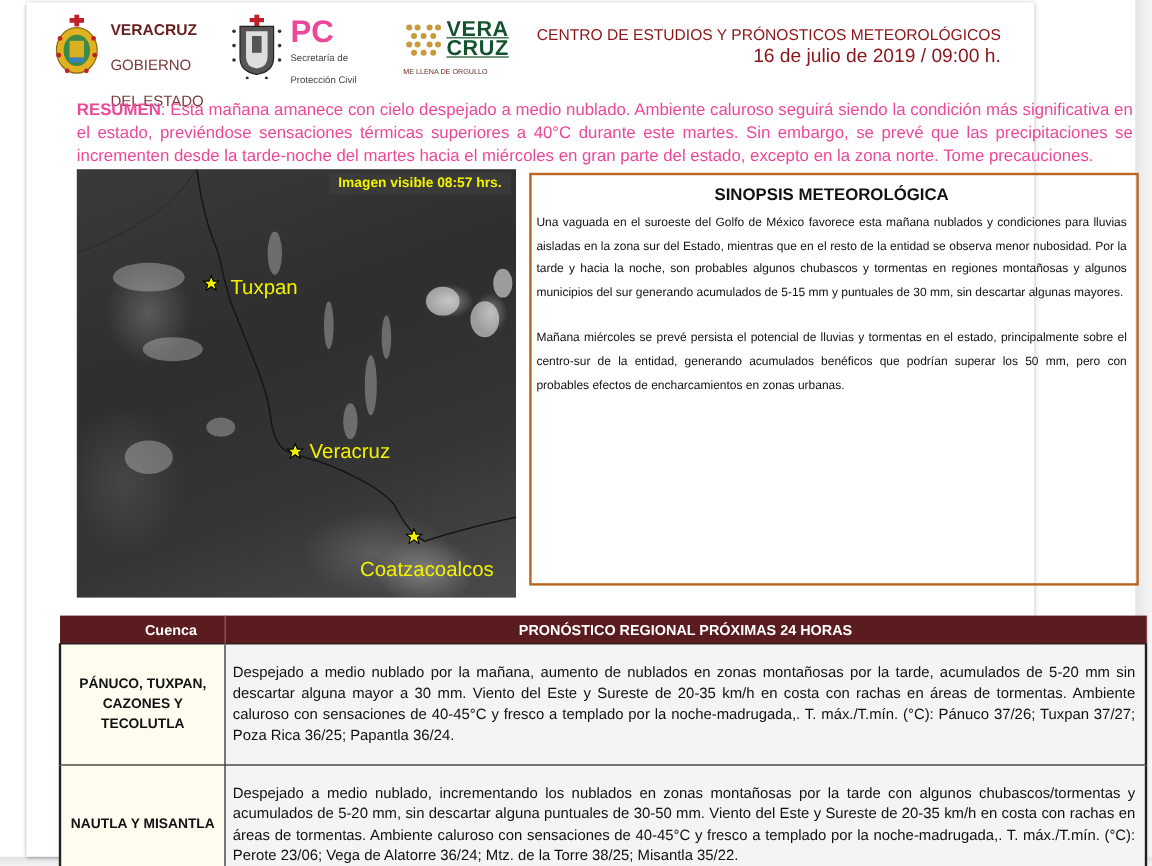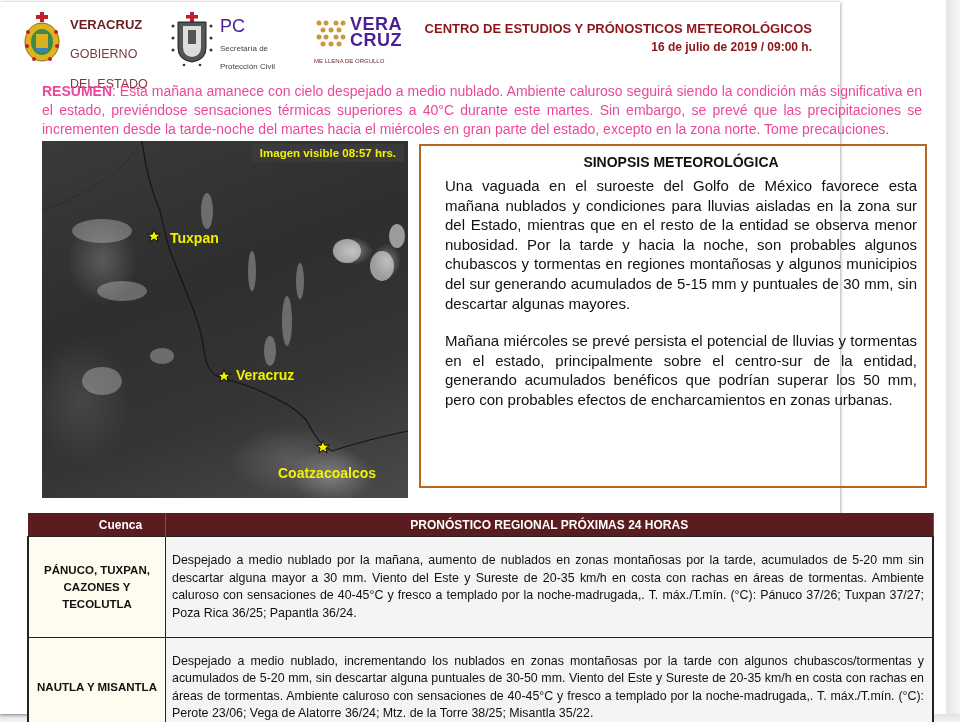--- a/index.html
+++ b/index.html
@@ -3,21 +3,21 @@
 <meta charset="utf-8">
 <style>
   html, body { margin:0; padding:0; }
   body {
     width:960px; height:722px; overflow:hidden;
     background:#ffffff;
     font-family:"Liberation Sans", sans-serif;
     position:relative;
   }
   .page {
-    position:absolute; left:0; top:2px; width:840px; height:712px;
+    position:absolute; left:22px; top:2px; width:840px; height:712px;
     background:#fff;
     box-shadow: 0 1px 3px rgba(0,0,0,0.35), 1px 0 4px rgba(0,0,0,0.12);
   }
   .edge-right {
     position:absolute; left:946px; top:0; width:14px; height:722px;
     background:linear-gradient(to right,#e6e6e6,#f6f6f6);
   }
   .edge-bottom {
     position:absolute; left:0; top:714px; width:960px; height:8px;
     background:linear-gradient(to bottom,#e2e2e2,#f4f4f4);
@@ -25,29 +25,29 @@
 
   
   .logo { position:absolute; top:10px; height:56px; }
   .logo1 { left:22px; width:140px; }
   .logo2 { left:170px; width:130px; }
   .logo3 { left:312px; width:80px; }
   .gov-text { position:absolute; left:48px; top:6px; line-height:13px; font-size:13px; color:#6d2a2a; }
   .gov-text .b { font-weight:bold; color:#6b2020; }
   .gov-text .l { color:#7a3a3a; font-size:12.5px;margin-top:17px; }
   .pc-text { position:absolute; left:50px; top:4px; }
-  .pc-text .pc { font-weight:normal; color:#4c1d95; font-size:18px; line-height:20px; }
+  .pc-text .pc { font-weight:bold; color:#ec4899; font-size:26px; line-height:20px; }
   .pc-text .sub { font-size:8px; color:#444; line-height:10px; margin-top:8px; }
-  .vera-text { position:absolute; left:38px; top:4px; color:#4c1d95; font-weight:bold; font-size:18px; line-height:16px; letter-spacing:0.5px; }
+  .vera-text { position:absolute; left:38px; top:4px; color:#14532d; font-weight:bold; font-size:18px; line-height:16px; letter-spacing:0.5px;text-decoration:underline; }
   .vera-tag { position:absolute; left:2px; top:46px; font-size:6px; color:#6d2a2a; white-space:nowrap; }
 
-  .hdr-right { position:absolute; right:28px; top:17px; text-align:right; color:#8b1518; font-weight:bold; }
+  .hdr-right { position:absolute; right:28px; top:17px; text-align:right; color:#8b1518; font-weight:normal; }
   .hdr-right .l1 { font-size:13px; line-height:19px; }
   .hdr-right .l2 { font-size:13px; line-height:19px; }
-  .hdr-right .l3 { font-size:12px; line-height:19px; }
+  .hdr-right .l3 { font-size:16px; line-height:19px; }
 
   .resumen {
     position:absolute; left:42px; top:80px; width:880px;
     font-size:14px; line-height:19px; text-align:justify; color:#ec4899;
   }
   .resumen b { font-weight:bold; }
 
   
   .sat {
     position:absolute; left:42px; top:139px; width:366px; height:357px;
@@ -59,34 +59,34 @@
       radial-gradient(ellipse 20px 25px at 345px 120px, rgba(190,190,190,0.55), transparent 70%),
       radial-gradient(ellipse 70px 90px at 40px 260px, rgba(90,90,90,0.5), transparent 70%),
       linear-gradient(160deg,#3a3a3a 0%,#2e2e2e 40%,#353535 70%,#4a4a4a 100%);
     overflow:hidden;
   }
   .sat svg { position:absolute; left:0; top:0; }
   .sat-caption {
     position:absolute; right:4px; top:3px; padding:3px 8px;
     background:rgba(60,60,60,0.85); color:#f2f200; font-weight:bold; font-size:11.5px;
   }
-  .city { position:absolute; color:#f2f200; font-weight:bold; font-size:14px; font-family:"Liberation Sans", sans-serif; }
+  .city { position:absolute; color:#f2f200; font-weight:normal; font-size:17px; font-family:"Liberation Sans", sans-serif; }
   .star { position:absolute; width:14px; height:14px; }
 
   
   .synopsis {
     position:absolute; left:419px; top:142px; width:508px; height:344px;
     border:2px solid #b8651e; box-sizing:border-box;
-    padding:6px 8px 0 24px;
+    padding:6px 8px 0 4px;
   }
   .synopsis h2 {
     margin:0 0 4px 0; text-align:center; font-size:14px; line-height:20px; font-weight:bold; color:#111;
   }
   .synopsis p {
-    margin:0 0 18px 0; font-size:15px; line-height:19.6px; text-align:justify; color:#111;
+    margin:0 0 18px 0; font-size:10px; line-height:19.6px; text-align:justify; color:#111;
   }
 
   
   .forecast {
     position:absolute; left:27px; top:511px; width:907px;
     border-collapse:collapse;
   }
   .forecast th {
     background:#5b1c1f; color:#fff; font-size:12px; font-weight:bold; height:23px; padding:0;
     border-right:1px solid #8a4a4a;

